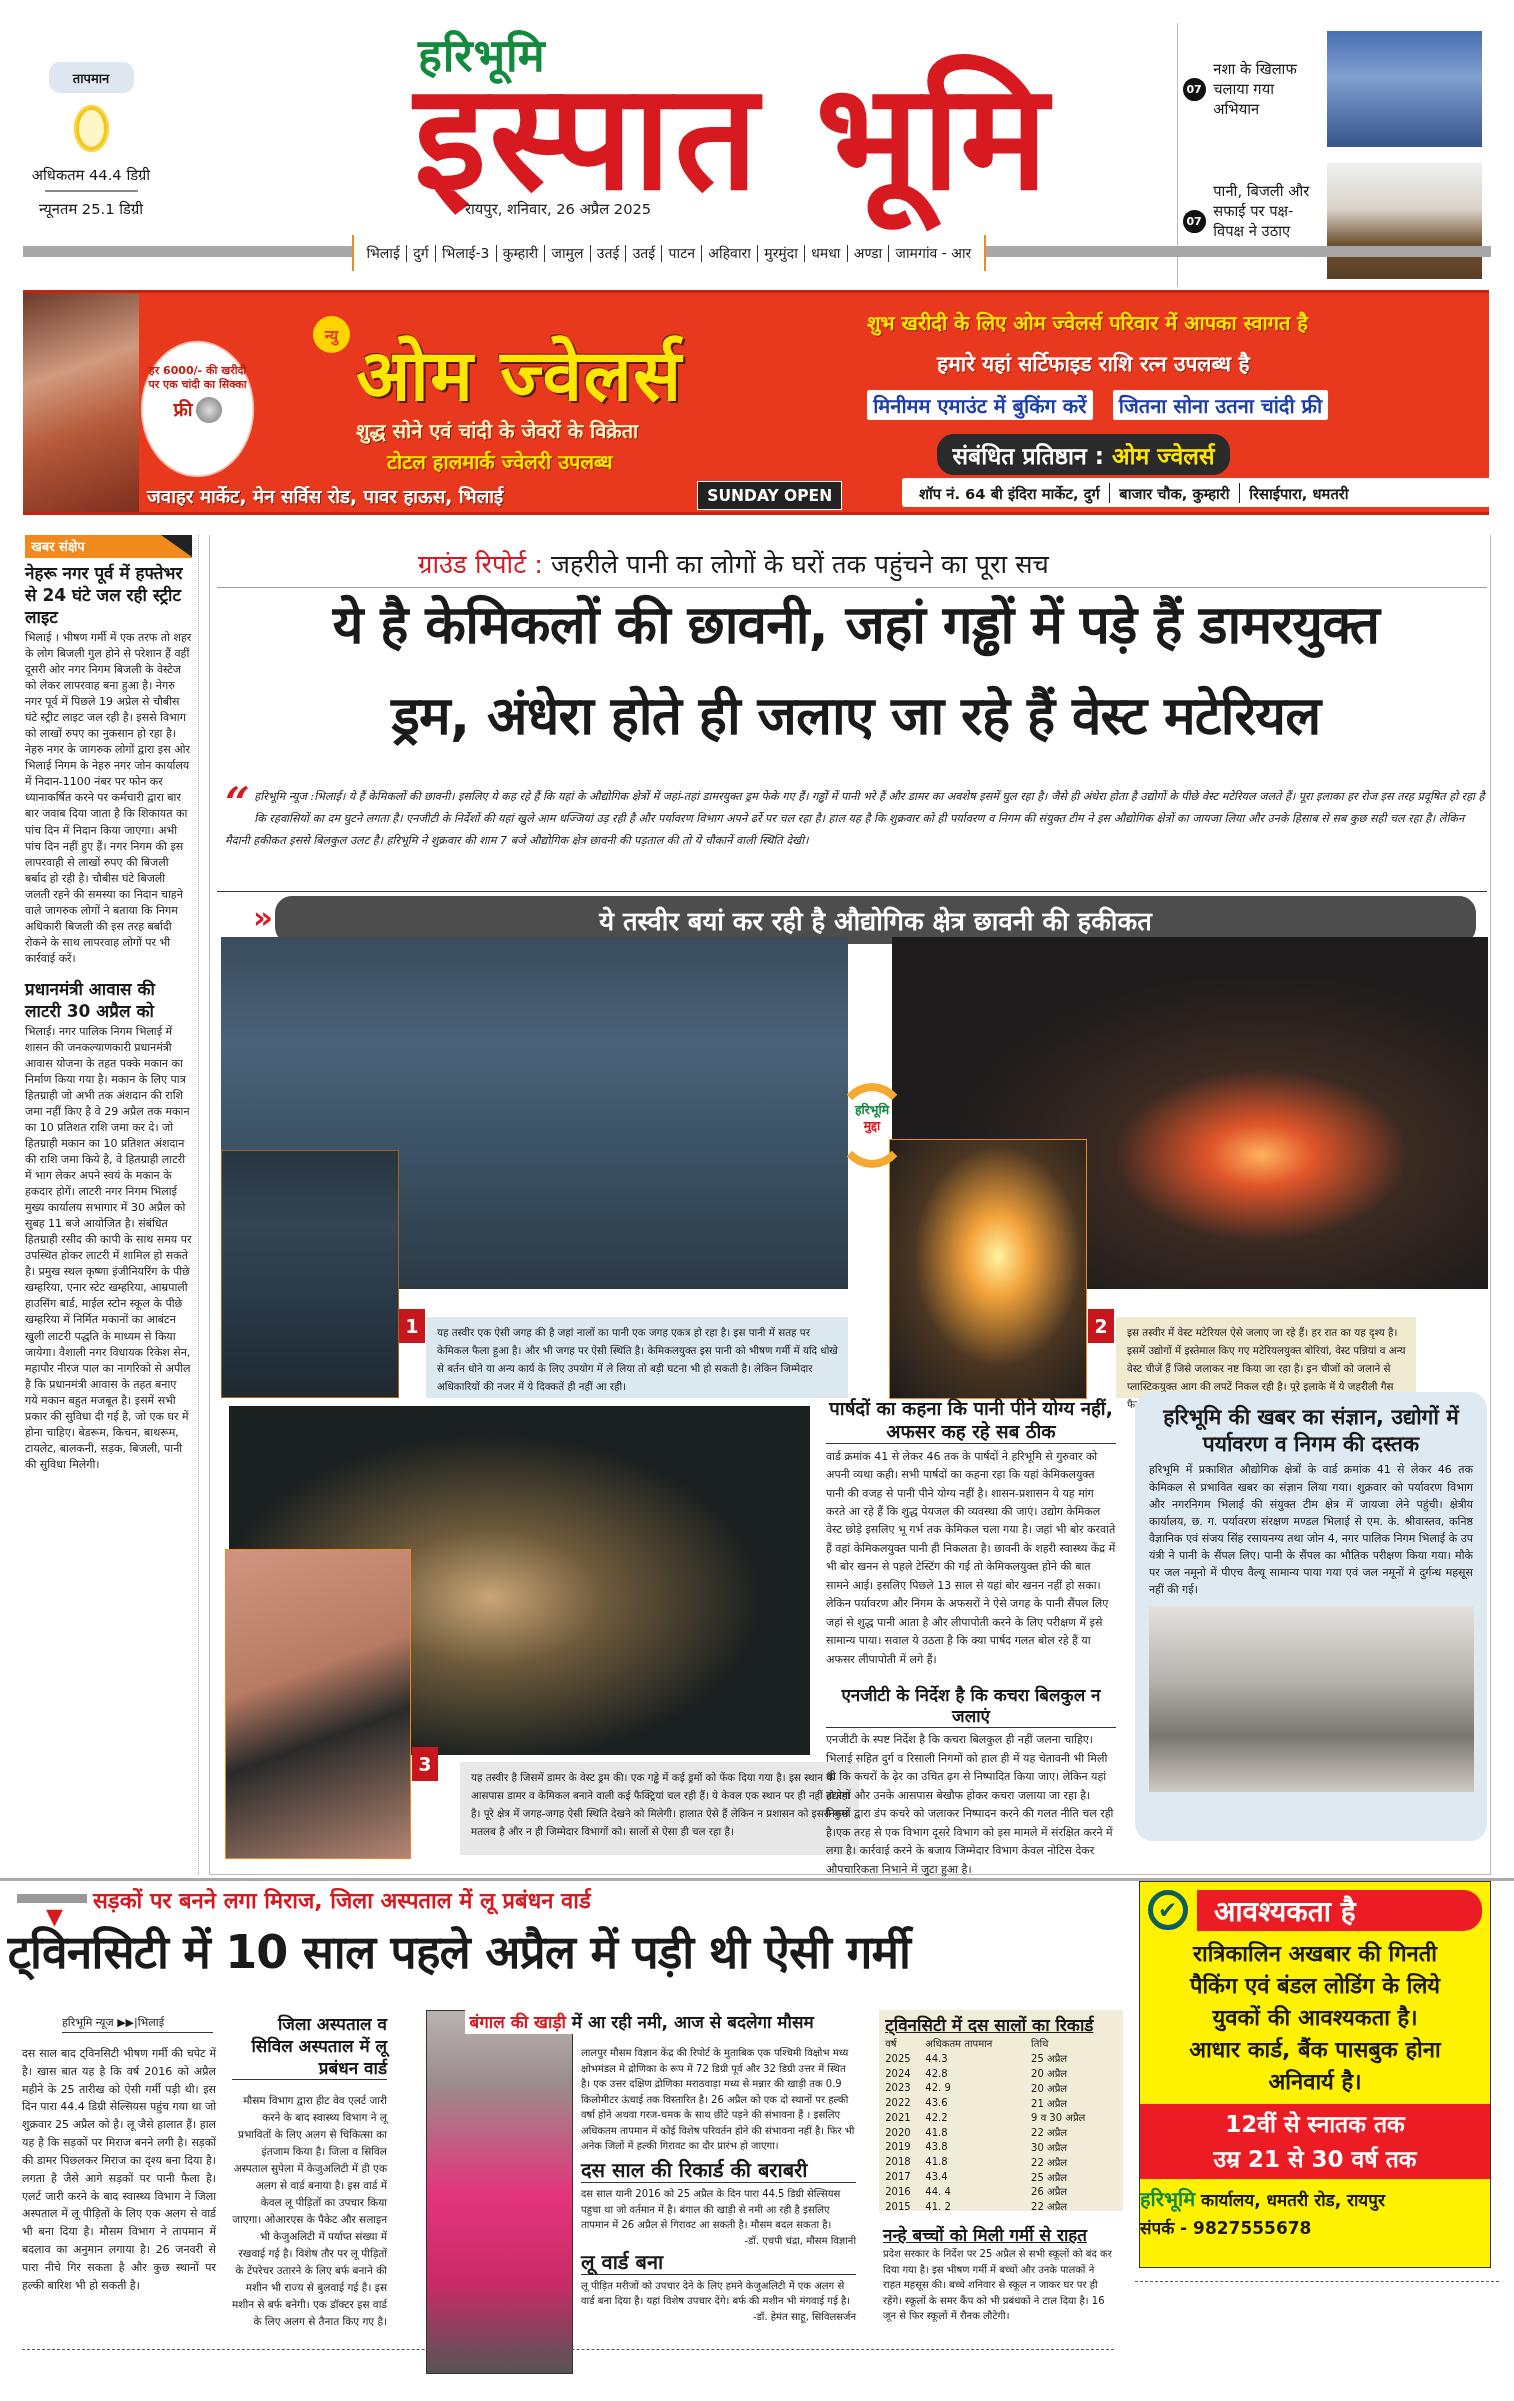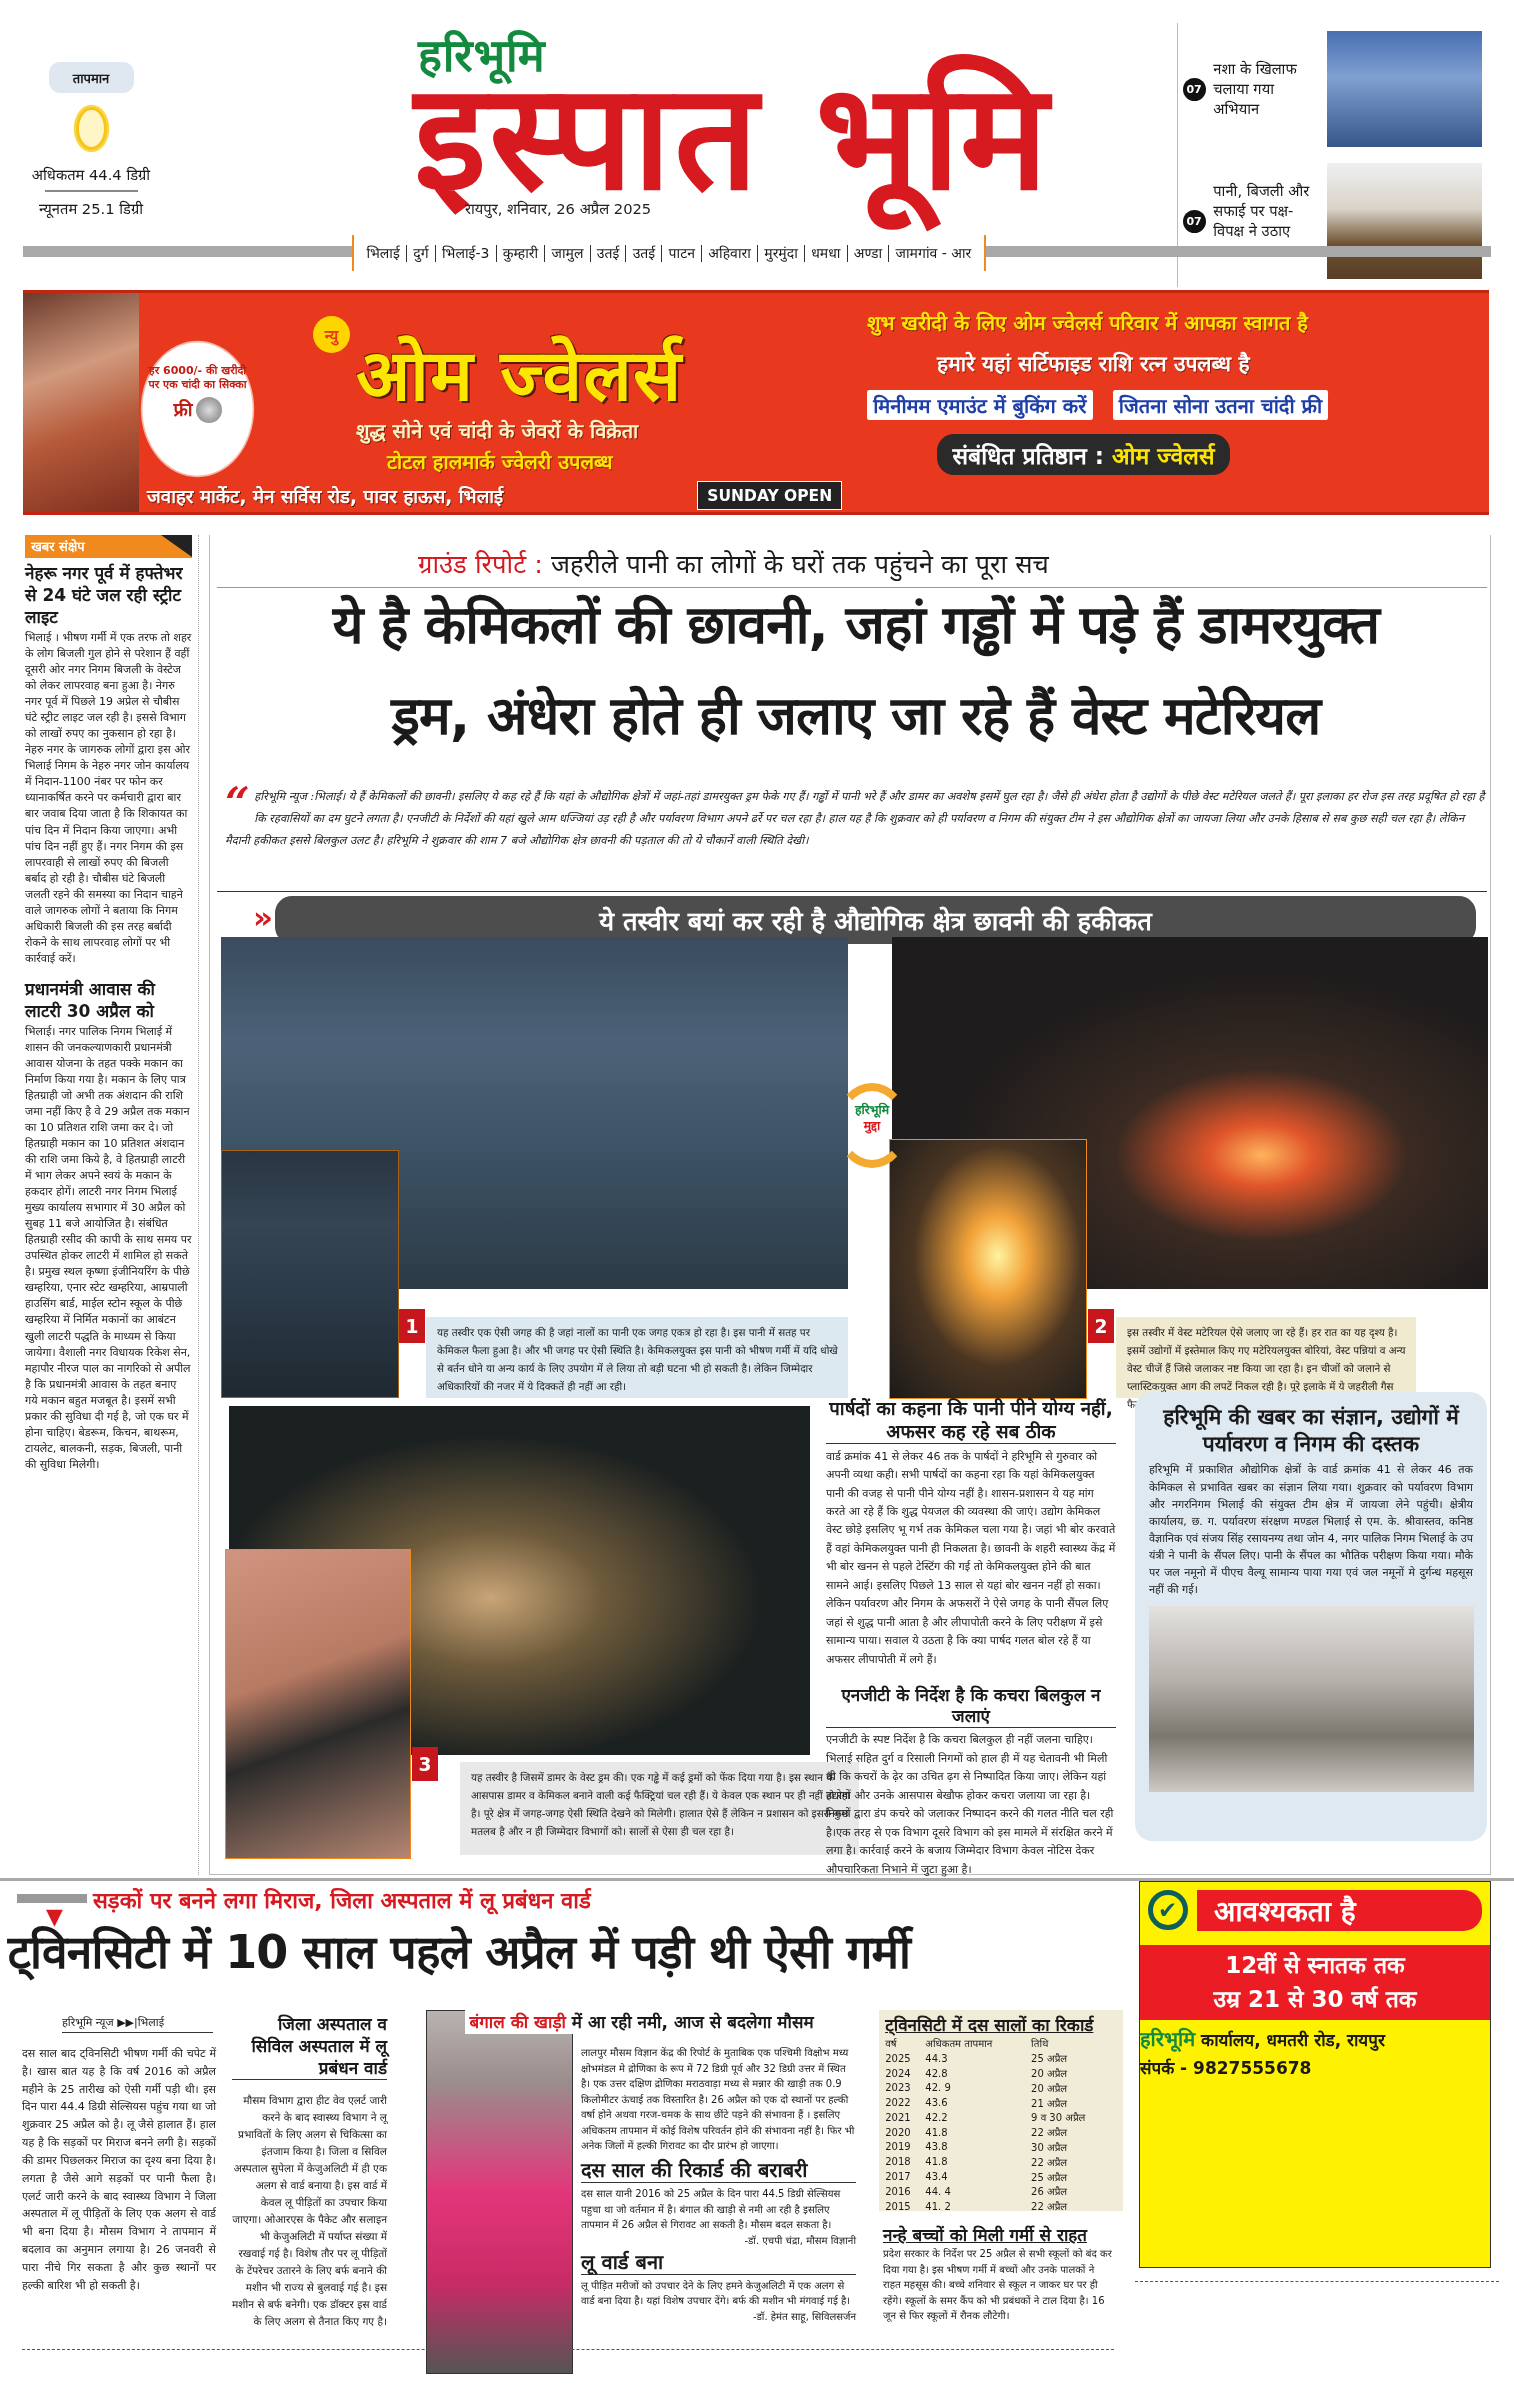--- a/index.html
+++ b/index.html
@@ -183,20 +183,25 @@
   <div class="ad-addr">जवाहर मार्केट, मेन सर्विस रोड, पावर हाऊस, भिलाई</div>
   <div class="sunday">SUNDAY OPEN</div>
   <div class="ad-r1">शुभ खरीदी के लिए ओम ज्वेलर्स परिवार में आपका स्वागत है</div>
   <div class="ad-r2">हमारे यहां सर्टिफाइड राशि रत्न उपलब्ध है</div>
   <div class="ad-r3">
     <span>मिनीमम एमाउंट में बुकिंग करें</span>
     <span>जितना सोना उतना चांदी फ्री</span>
   </div>
   <div class="ad-r4">
     <div class="ad-pill"><span>संबंधित प्रतिष्ठान :</span> <b>ओम ज्वेलर्स</b></div>
+    <div class="ad-branches">
+      <span>शॉप नं. 64 बी इंदिरा मार्केट, दुर्ग</span>
+      <span>बाजार चौक, कुम्हारी</span>
+      <span>रिसाईपारा, धमतरी</span>
+    </div>
   </div>
 </div>
 
 <div class="abs" id="brief-col">
   <div class="brief-tag">खबर संक्षेप</div>
   <div class="brief-h">नेहरू नगर पूर्व में हफ्तेभर से 24 घंटे जल रही स्ट्रीट लाइट</div>
   <div class="brief-p">भिलाई । भीषण गर्मी में एक तरफ तो शहर के लोग बिजली गुल होने से परेशान हैं वहीं दूसरी ओर नगर निगम बिजली के वेस्टेज को लेकर लापरवाह बना हुआ है। नेगरु नगर पूर्व में पिछले 19 अप्रेल से चौबीस घंटे स्ट्रीट लाइट जल रही है। इससे विभाग को लाखों रुपए का नुकसान हो रहा है। नेहरु नगर के जागरुक लोगों द्वारा इस ओर भिलाई निगम के नेहरु नगर जोन कार्यालय में निदान-1100 नंबर पर फोन कर ध्यानाकर्षित करने पर कर्मचारी द्वारा बार बार जवाब दिया जाता है कि शिकायत का पांच दिन में निदान किया जाएगा। अभी पांच दिन नहीं हुए हैं। नगर निगम की इस लापरवाही से लाखों रुपए की बिजली बर्बाद हो रही है। चौबीस घंटे बिजली जलती रहने की समस्या का निदान चाहने वाले जागरुक लोगों ने बताया कि निगम अधिकारी बिजली की इस तरह बर्बादी रोकने के साथ लापरवाह लोगों पर भी कार्रवाई करें।</div>
   <div class="brief-h" style="margin-top:11px">प्रधानमंत्री आवास की लाटरी 30 अप्रैल को</div>
   <div class="brief-p">भिलाई। नगर पालिक निगम भिलाई में शासन की जनकल्याणकारी प्रधानमंत्री आवास योजना के तहत पक्के मकान का निर्माण किया गया है। मकान के लिए पात्र हितग्राही जो अभी तक अंशदान की राशि जमा नहीं किए है वे 29 अप्रैल तक मकान का 10 प्रतिशत राशि जमा कर दे। जो हितग्राही मकान का 10 प्रतिशत अंशदान की राशि जमा किये है, वे हितग्राही लाटरी में भाग लेकर अपने स्वयं के मकान के हकदार होगें। लाटरी नगर निगम भिलाई मुख्य कार्यालय सभागार में 30 अप्रैल को सुबह 11 बजे आयोजित है। संबंधित हितग्राही रसीद की कापी के साथ समय पर उपस्थित होकर लाटरी में शामिल हो सकते है। प्रमुख स्थल कृष्णा इंजीनियरिंग के पीछे खम्हरिया, एनार स्टेट खम्हरिया, आम्रपाली हाउसिंग बार्ड, माईल स्टोन स्कूल के पीछे खम्हरिया में निर्मित मकानों का आबंटन खुली लाटरी पद्धति के माध्यम से किया जायेगा। वैशाली नगर विधायक रिकेश सेन, महापौर नीरज पाल का नागरिको से अपील है कि प्रधानमंत्री आवास के तहत बनाए गये मकान बहुत मजबूत है। इसमें सभी प्रकार की सुविधा दी गई है, जो एक घर में होना चाहिए। बेडरूम, किचन, बाथरूम, टायलेट, बालकनी, सड़क, बिजली, पानी की सुविधा मिलेगी।</div>
 </div>
@@ -345,20 +350,27 @@
 </div>
 
 <div class="dash-rule" style="left:22px;top:2349px;width:1092px"></div>
 <div class="dash-rule" style="left:1135px;top:2281px;width:364px"></div>
 
 <div class="abs" id="job-ad">
   <div id="job-top">
     <div class="check-icon">✔</div>
     <div class="job-title">आवश्यकता है</div>
   </div>
+  <div class="job-body">
+    <div>रात्रिकालिन अखबार की गिनती</div>
+    <div>पैकिंग एवं बंडल लोडिंग के लिये</div>
+    <div>युवकों की आवश्यकता है।</div>
+    <div>आधार कार्ड, बैंक पासबुक होना</div>
+    <div>अनिवार्य है।</div>
+  </div>
   <div class="job-red">
     <div>12वीं से स्नातक तक</div>
     <div>उम्र 21 से 30 वर्ष तक</div>
   </div>
   <div class="job-foot">
     <div><span class="g">हरिभूमि</span> <span>कार्यालय, धमतरी रोड, रायपुर</span></div>
     <div>संपर्क - 9827555678</div>
   </div>
 </div>
 

